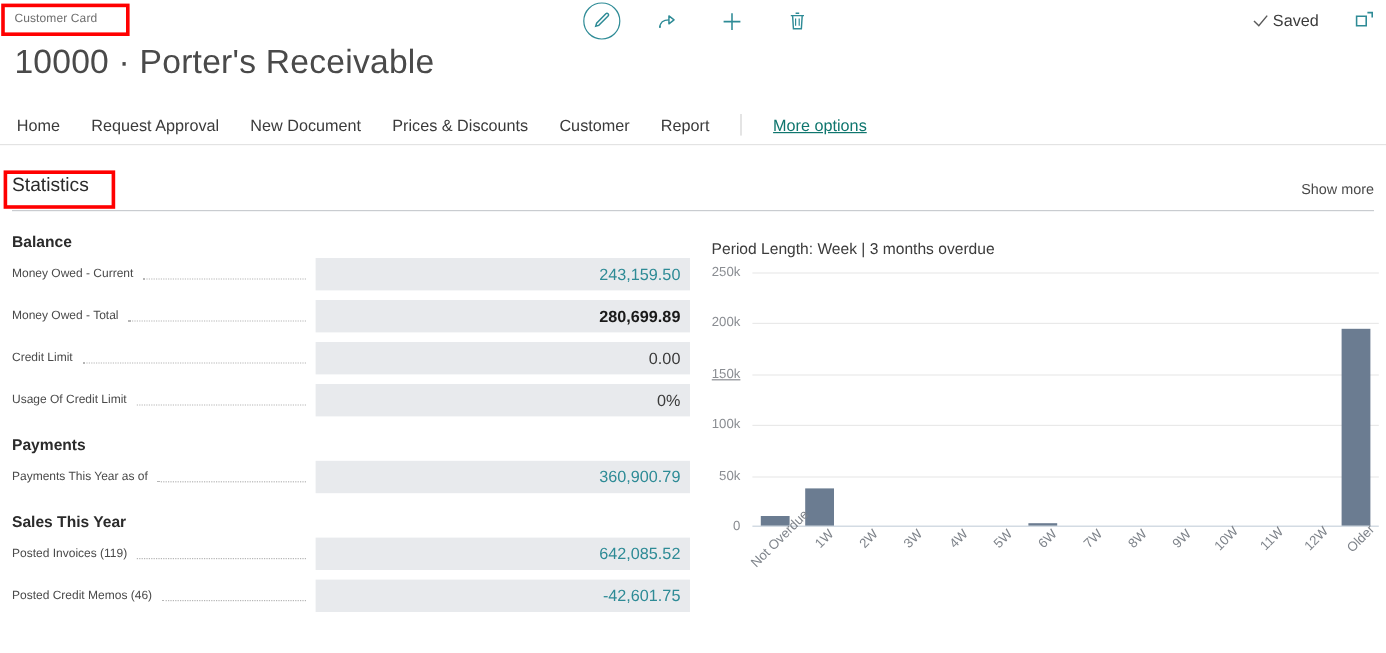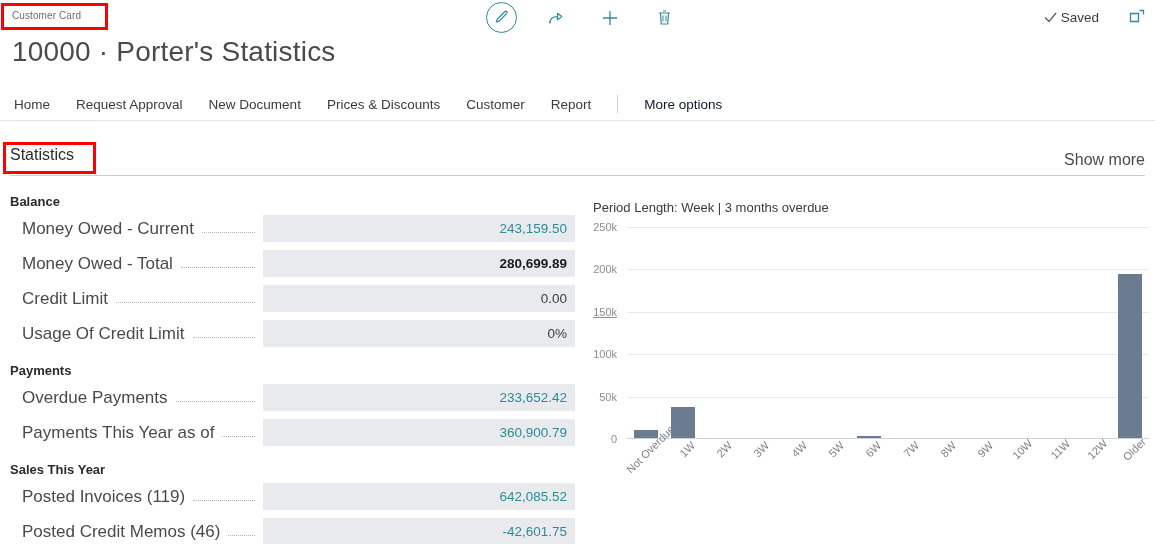--- a/index.html
+++ b/index.html
@@ -57,51 +57,51 @@
   .menubar {
     position: absolute; left: 0; top: 88px; width: 1155px; height: 33px;
     border-bottom: 1px solid #e3e3e3;
     display: flex; align-items: center; padding-left: 14px;
   }
   .menu-item {
     font-size: 13.5px; color: #3b3b3b; margin-right: 26px;
     cursor: pointer; white-space: nowrap;
   }
   .menu-sep { width: 1px; height: 18px; background: #d2d2d2; margin-right: 26px; }
-  .menu-item.muted { color: #0f172a; }
+  .menu-item.muted { color: #0f766e; text-decoration: underline; }
 
   
   .stats-head {
     position: absolute; left: 0; top: 142px; width: 1155px; height: 32px;
   }
   .stats-title {
     position: absolute; left: 10px; top: 4px;
     font-size: 16px; color: #2b2b2b; font-weight: 400;
   }
   .show-more {
     position: absolute; right: 10px; top: 9px;
-    font-size: 16px; color: #4a4a4a; cursor: pointer;
+    font-size: 12px; color: #4a4a4a; cursor: pointer;
   }
   .stats-rule {
     position: absolute; left: 10px; top: 175px; width: 1135px;
     height: 1px; background: #c9ccd0;
   }
 
   
   .left-col { position: absolute; left: 0; top: 186px; width: 575px; }
   .group-title {
     font-size: 13px; color: #2b2b2b; font-weight: bold;
     padding: 8px 0 6px 10px;
   }
   .field-row {
     display: flex; align-items: center; height: 27px; margin-bottom: 8px;
   }
   .field-label {
-    font-size: 17px; color: #4a4a4a; padding-left: 10px;
-    white-space: nowrap; flex: 0 0 auto; margin-left: 12px;
+    font-size: 10px; color: #4a4a4a; padding-left: 10px;
+    white-space: nowrap; flex: 0 0 auto;
   }
   .leader {
     flex: 1 1 auto; height: 13px; margin: 0 8px;
     border-bottom: 1.4px dotted #b5b5b5;
     position: relative; top: -2px;
   }
   .field-value {
     flex: 0 0 312px; background: #e8eaed; height: 27px;
     display: flex; align-items: center; justify-content: flex-end;
     padding-right: 8px; font-size: 13.5px; color: #3b3b3b;
@@ -200,21 +200,21 @@
       </div>
       <div class="open-new">
         <svg width="16" height="16" viewBox="0 0 16 16">
           <path d="M1.5 4.5h8v8h-8z" fill="none" stroke="#2e8b96" stroke-width="1.3"></path>
           <path d="M10.5 1.5h4v4" fill="none" stroke="#2e8b96" stroke-width="1.3"></path>
         </svg>
       </div>
     </div>
   </div>
 
-  <div class="page-title">10000 · Porter's Statistics</div>
+  <div class="page-title">10000 · Porter's Receivable</div>
 
   <div class="menubar">
     <div class="menu-item">Home</div>
     <div class="menu-item">Request Approval</div>
     <div class="menu-item">New Document</div>
     <div class="menu-item">Prices &amp; Discounts</div>
     <div class="menu-item">Customer</div>
     <div class="menu-item">Report</div>
     <div class="menu-sep"></div>
     <div class="menu-item muted">More options</div>
@@ -244,25 +244,20 @@
       <span class="leader"></span>
       <span class="field-value">0.00</span>
     </div>
     <div class="field-row">
       <span class="field-label">Usage Of Credit Limit</span>
       <span class="leader"></span>
       <span class="field-value">0%</span>
     </div>
 
     <div class="group-title">Payments</div>
-    <div class="field-row">
-      <span class="field-label">Overdue Payments</span>
-      <span class="leader"></span>
-      <span class="field-value link">233,652.42</span>
-    </div>
     <div class="field-row">
       <span class="field-label">Payments This Year as of</span>
       <span class="leader"></span>
       <span class="field-value link">360,900.79</span>
     </div>
 
     <div class="group-title">Sales This Year</div>
     <div class="field-row">
       <span class="field-label">Posted Invoices (119)</span>
       <span class="leader"></span>

